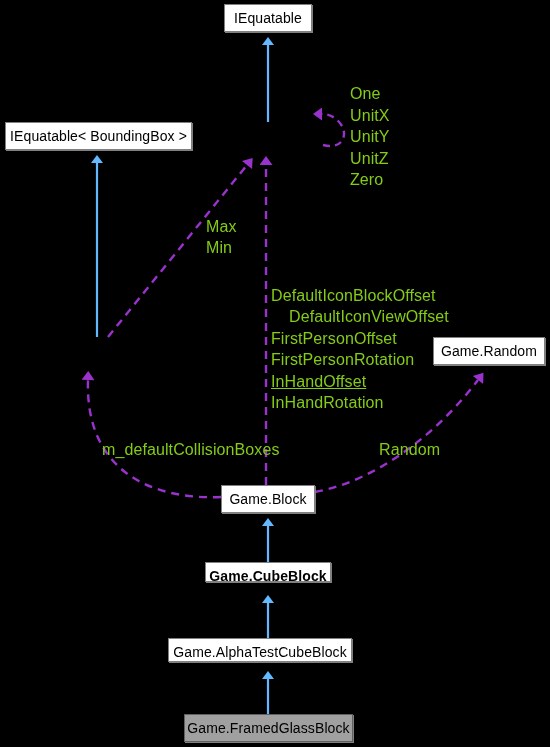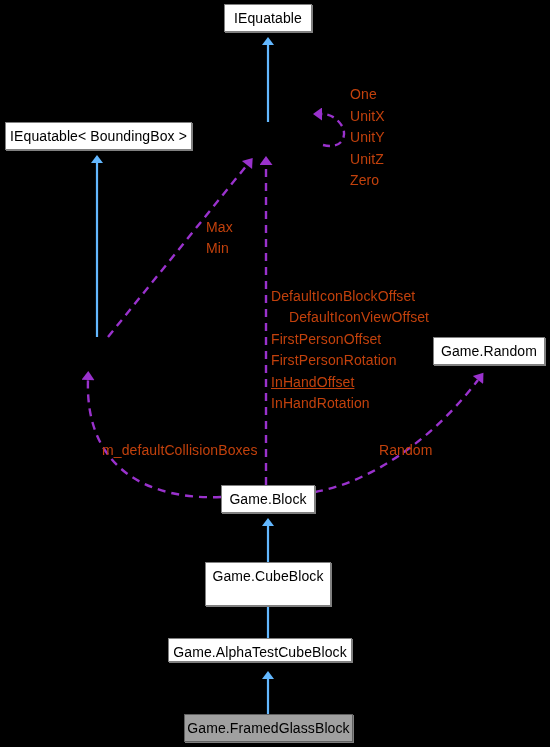--- a/index.html
+++ b/index.html
@@ -28,22 +28,22 @@
     white-space: nowrap;
     letter-spacing: 0.1px;
   }
   .node.highlight {
     background: #a0a0a0;
     border: 1px solid #606060;
     color: #000000;
   }
   .edge-label {
     position: absolute;
-    color: #c2410c;
-    font-size: 14px;
+    color: #84cc16;
+    font-size: 16px;
     line-height: 14px;
     white-space: nowrap;
     letter-spacing: 0.1px;
   }
   svg.edges {
     position: absolute;
     left: 0;
     top: 0;
     width: 550px;
     height: 747px;
@@ -104,21 +104,21 @@
 
     <g>
       <path d="M315,492 C380,480 440,430 478,380" fill="none" stroke="#9a32cd" stroke-width="2.4" stroke-dasharray="8,6" marker-end="url(#arrowPurple)"></path>
     </g>
   </svg>
 
   <div class="node" style="left:224px;top:4px;width:88px;height:28px;">IEquatable</div>
   <div class="node" style="left:5px;top:122px;width:187px;height:28px;">IEquatable&lt; BoundingBox &gt;</div>
   <div class="node" style="left:433px;top:337px;width:112px;height:28px;">Game.Random</div>
   <div class="node" style="left:221px;top:485px;width:94px;height:28px;">Game.Block</div>
-  <div class="node" style="left:205px;top:562px;width:126px;height:44px;">Game.CubeBlock</div>
+  <div class="node" style="left:205px;top:562px;width:126px;height:20px;font-weight:bold;">Game.CubeBlock</div>
   <div class="node" style="left:168px;top:638px;width:184px;height:24px;">Game.AlphaTestCubeBlock</div>
   <div class="node highlight" style="left:184px;top:714px;width:169px;height:28px;">Game.FramedGlassBlock</div>
 
   <div class="edge-label" style="left:350px;top:87px;">One</div>
   <div class="edge-label" style="left:350px;top:109px;">UnitX</div>
   <div class="edge-label" style="left:350px;top:130px;">UnitY</div>
   <div class="edge-label" style="left:350px;top:152px;">UnitZ</div>
   <div class="edge-label" style="left:350px;top:173px;">Zero</div>
 
   <div class="edge-label" style="left:206px;top:220px;">Max</div>

